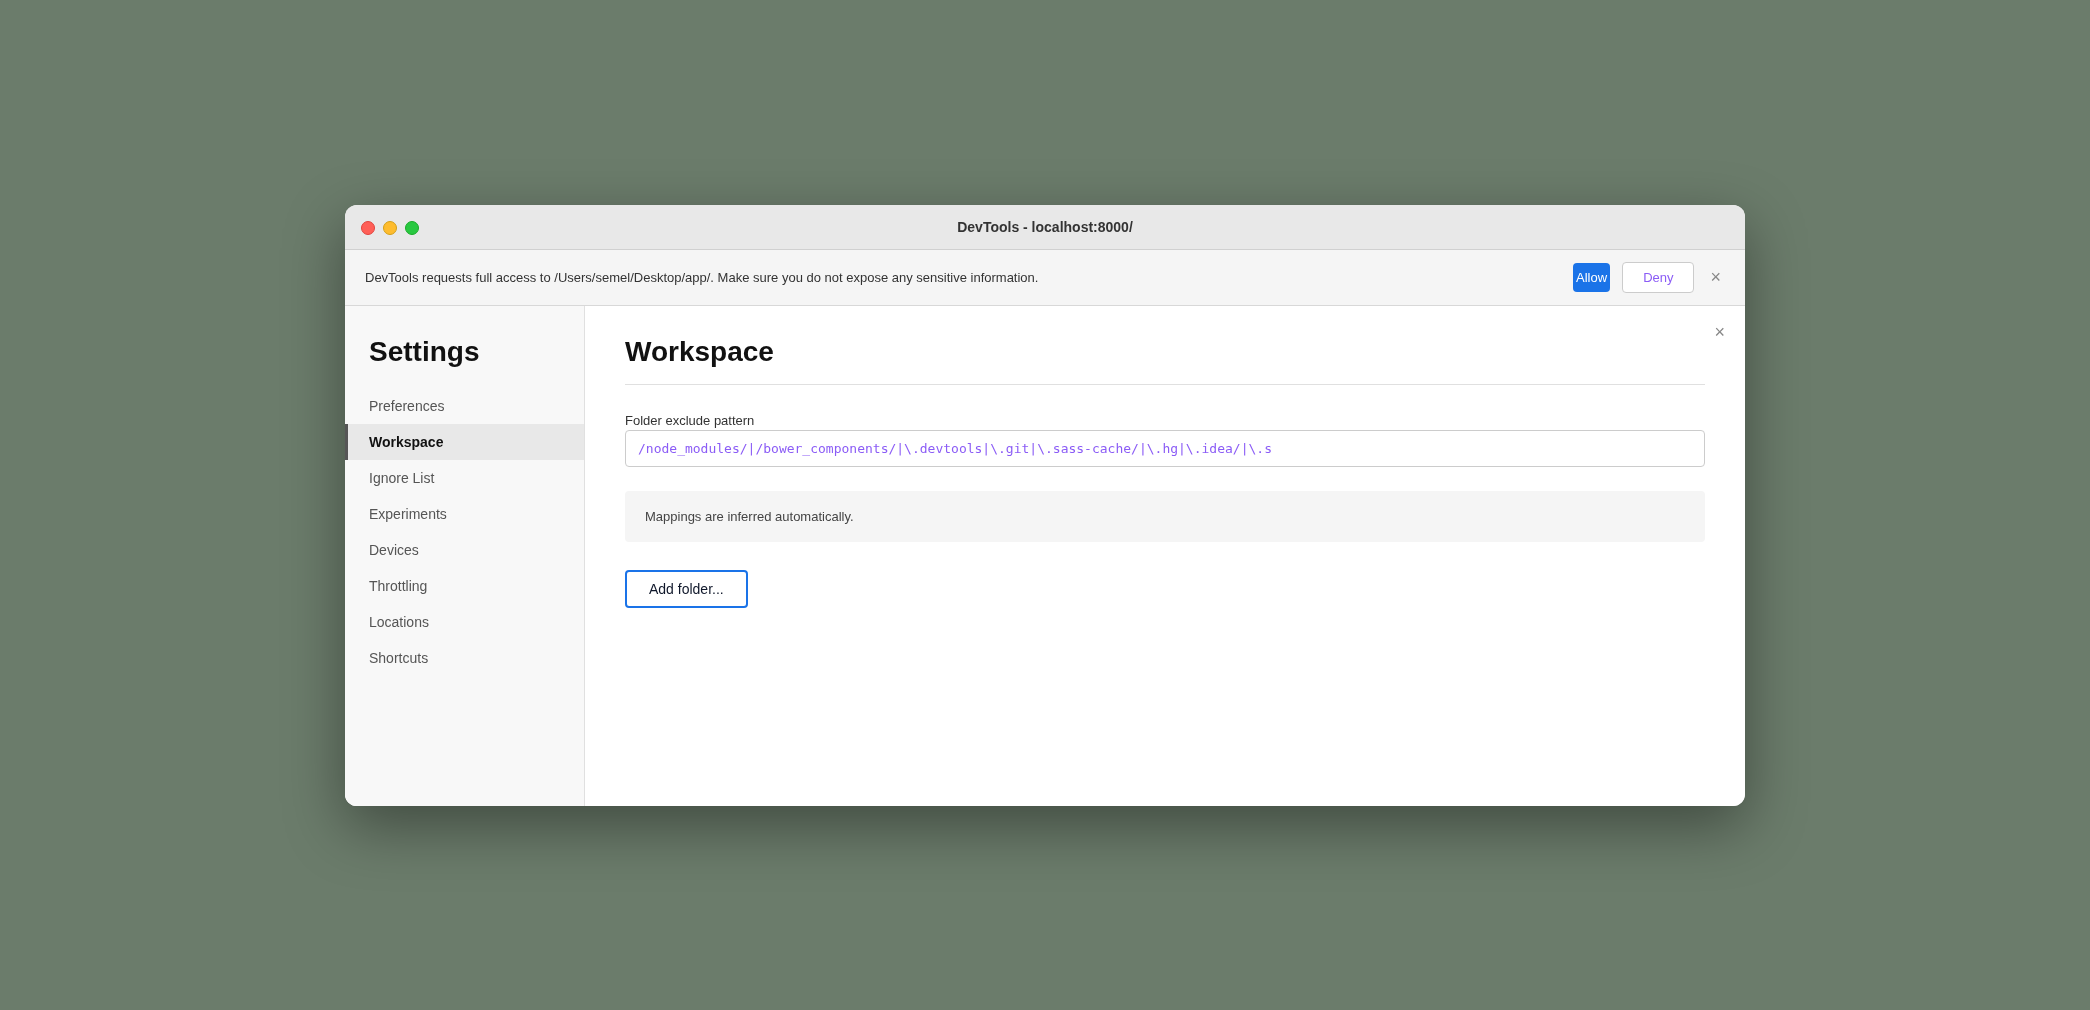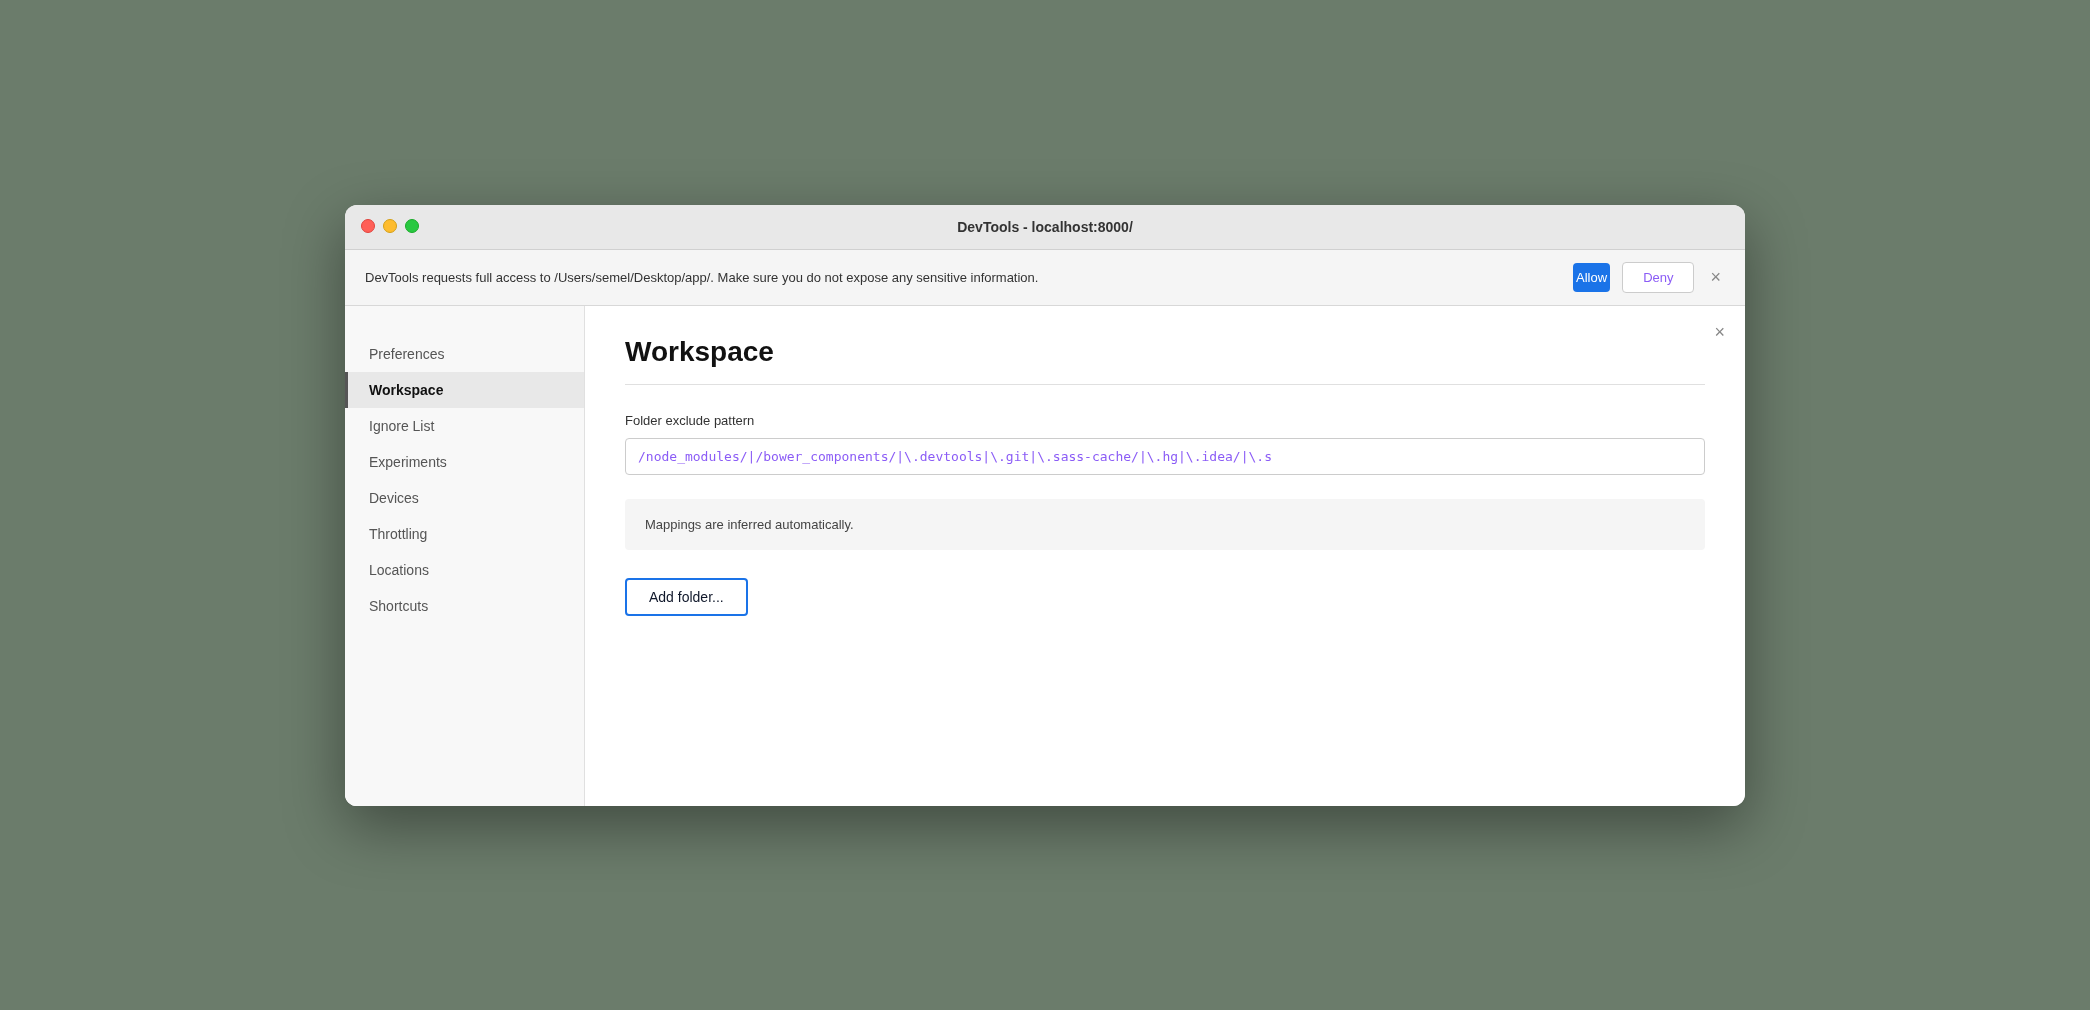--- a/index.html
+++ b/index.html
@@ -19,21 +19,21 @@
       border-radius: 12px;
       box-shadow: 0 20px 60px rgba(0,0,0,0.4);
       overflow: hidden;
     }
 
     
     .titlebar {
       background: #e8e8e8;
       padding: 14px 4px;
       display: flex;
-      align-items: flex-start;
+      align-items: flex-end;
       justify-content: center;
       position: relative;
       border-bottom: 1px solid #d0d0d0;
     }
 
     .traffic-lights {
       position: absolute;
       left: 16px;
       display: flex;
       gap: 8px;
@@ -166,21 +166,21 @@
 
     .panel-divider {
       border: none;
       border-top: 1px solid #e0e0e0;
       margin-bottom: 28px;
     }
 
     .field-label {
       font-size: 13px;
       color: #333;
-      margin-bottom: 10px;
+      margin-bottom: 2px;
       font-weight: 400;
     }
 
     .text-input {
       width: 100%;
       border: 1px solid #ccc;
       border-radius: 4px;
       padding: 10px 12px;
       font-size: 13px;
       color: #8b5cf6;
@@ -226,20 +226,21 @@
   <div class="notification-bar">
     <span class="notification-text">DevTools requests full access to /Users/semel/Desktop/app/. Make sure you do not expose any sensitive information.</span>
     <button class="btn-allow">Allow</button>
     <button class="btn-deny">Deny</button>
     <button class="notif-close">×</button>
   </div>
 
   <div class="main-content">
 
     <div class="sidebar">
+      <div class="sidebar-heading">Settings</div>
 
       <div class="sidebar-item">
         <span>Preferences</span>
       </div>
       <div class="sidebar-item active">
         <span>Workspace</span>
       </div>
       <div class="sidebar-item">
         <span>Ignore List</span>
       </div>

